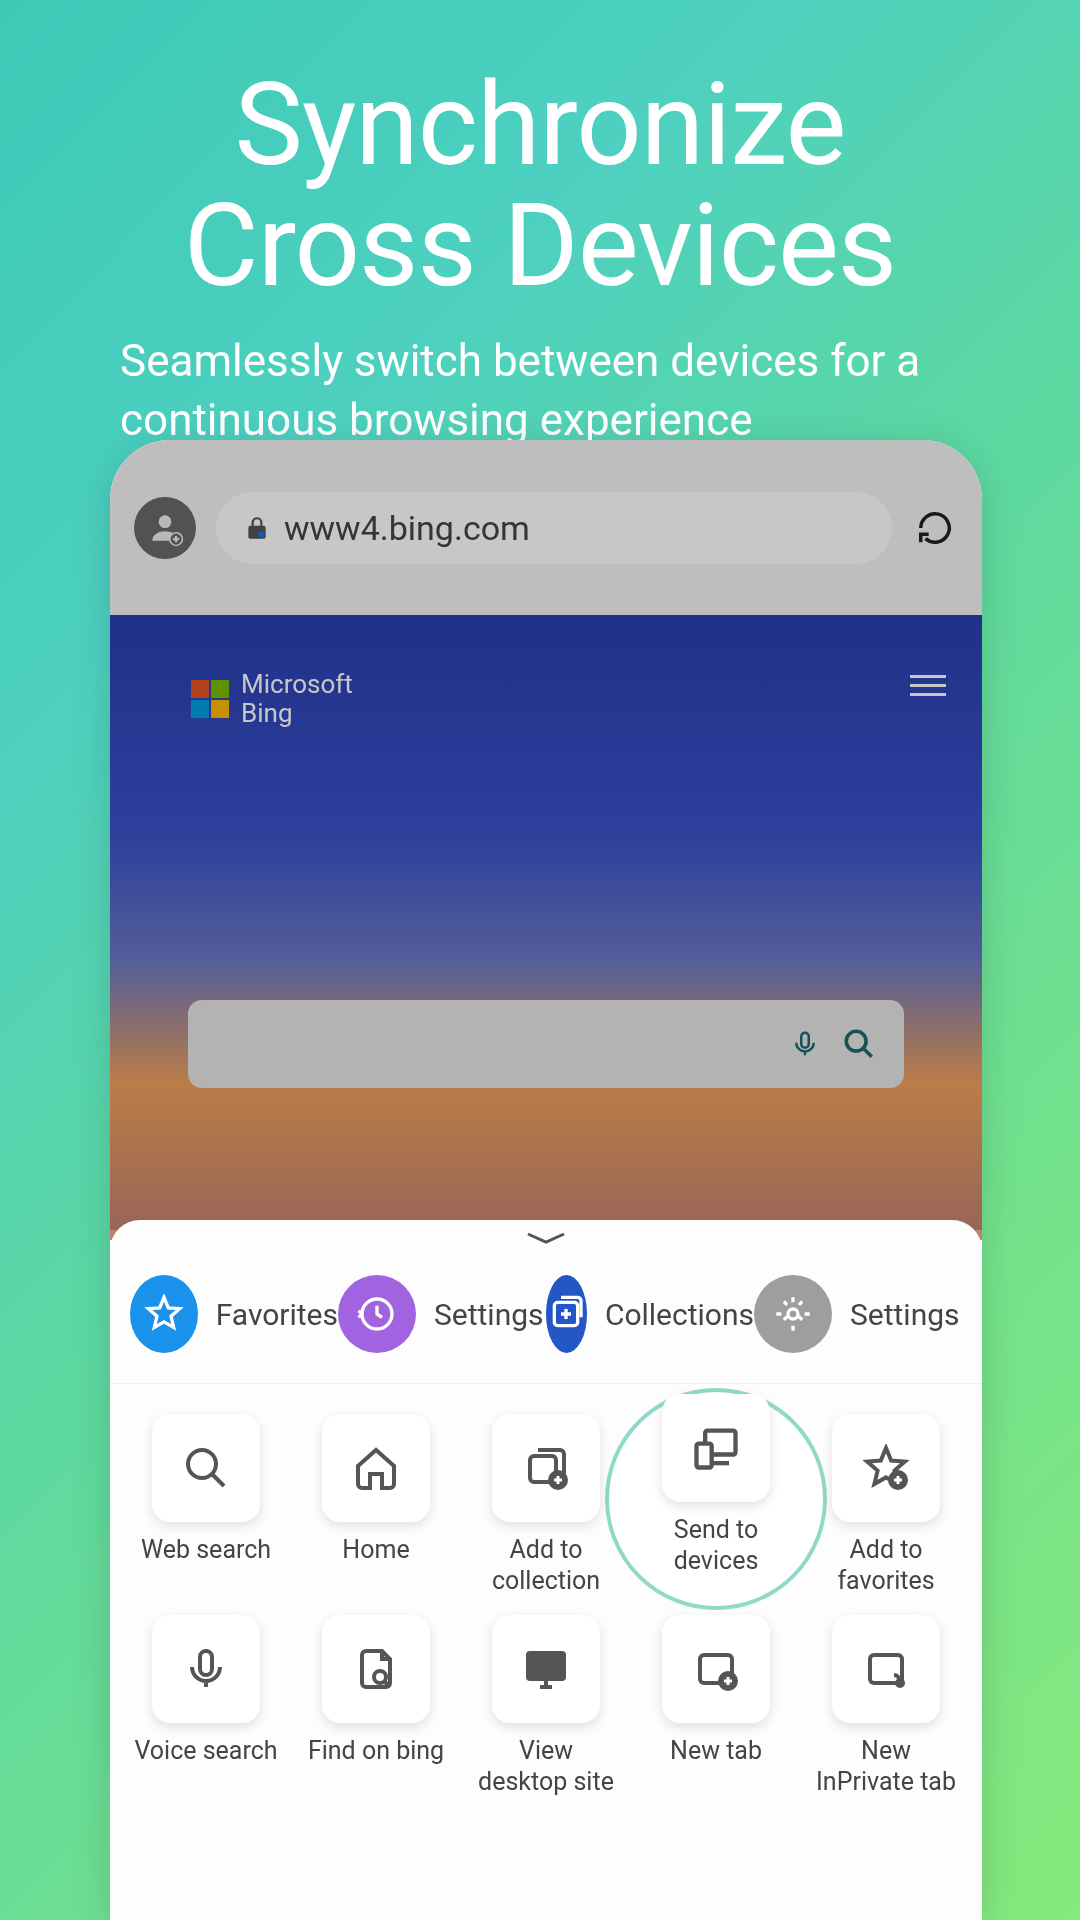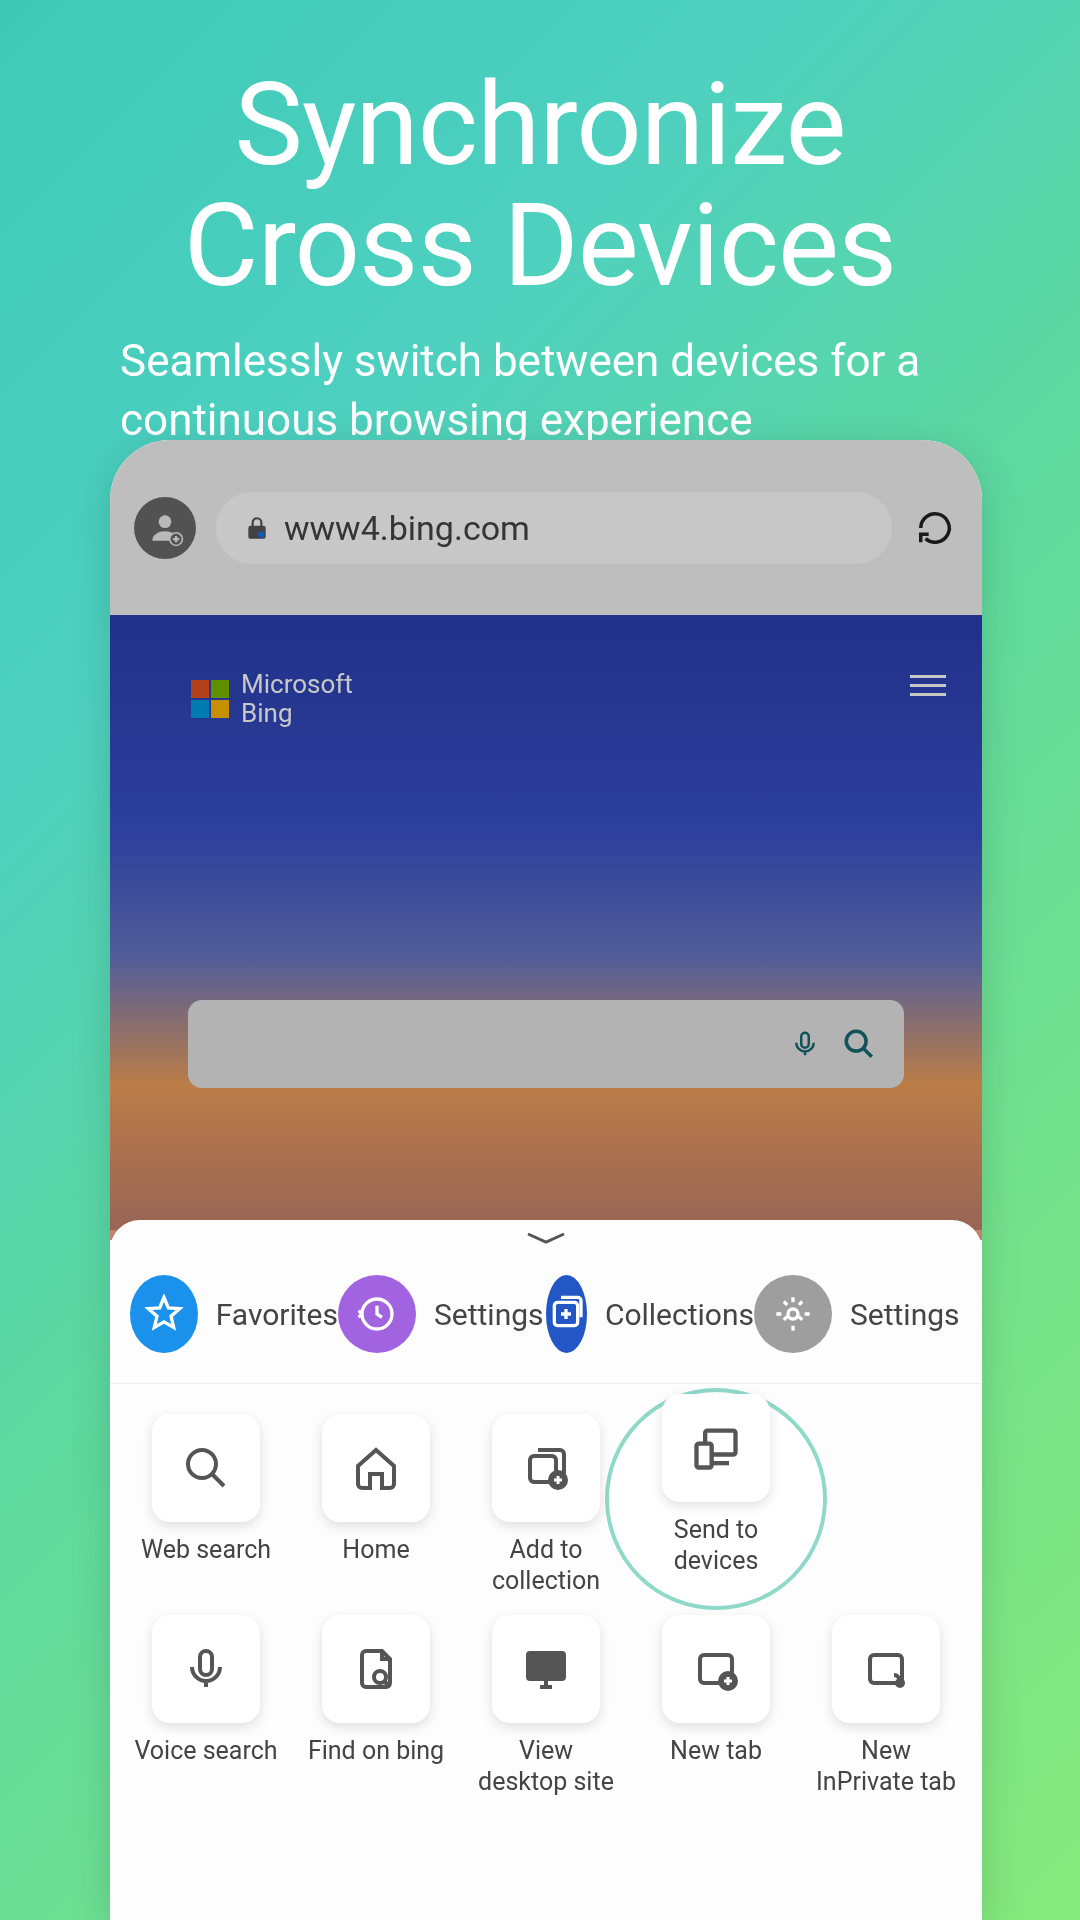--- a/index.html
+++ b/index.html
@@ -275,20 +275,30 @@
         <div class="highlight-ring"></div>
         <div class="tile">
             <svg viewBox="0 0 24 24" width="52" height="52" fill="none" stroke="#555" stroke-width="2">
               <rect x="7" y="4" width="14" height="11" rx="1"></rect>
               <path d="M10 19h8"></path>
               <rect x="3" y="10" width="7" height="11" rx="1" fill="#fff"></rect>
             </svg>
           </div>
         <div class="grid-label">Send to devices</div>
       </div>
+      <div class="grid-item">
+        <div class="tile">
+            <svg viewBox="0 0 24 24" width="48" height="48" fill="none" stroke="#555" stroke-width="2">
+              <path d="M12 2l2.6 6.3 6.8.5-5.2 4.5 1.6 6.7L12 16.7 6.2 20l1.6-6.7L2.6 8.8l6.8-.5z"></path>
+              <circle cx="18" cy="18" r="4" fill="#555"></circle>
+              <path d="M18 16v4M16 18h4" stroke="#fff" stroke-width="1.5"></path>
+            </svg>
+          </div>
+        <div class="grid-label">Add to favorites</div>
+      </div>
     </div>
 
     <div class="grid" style="grid-template-columns: repeat(5, 1fr); column-gap: 26px; padding-top: 18px;">
       <div class="grid-item">
         <div class="tile">
             <svg viewBox="0 0 24 24" width="48" height="48" fill="none" stroke="#555" stroke-width="2">
               <rect x="9" y="3" width="6" height="12" rx="3"></rect>
               <path d="M5 11a7 7 0 0 0 14 0M12 18v3"></path>
             </svg>
           </div>

